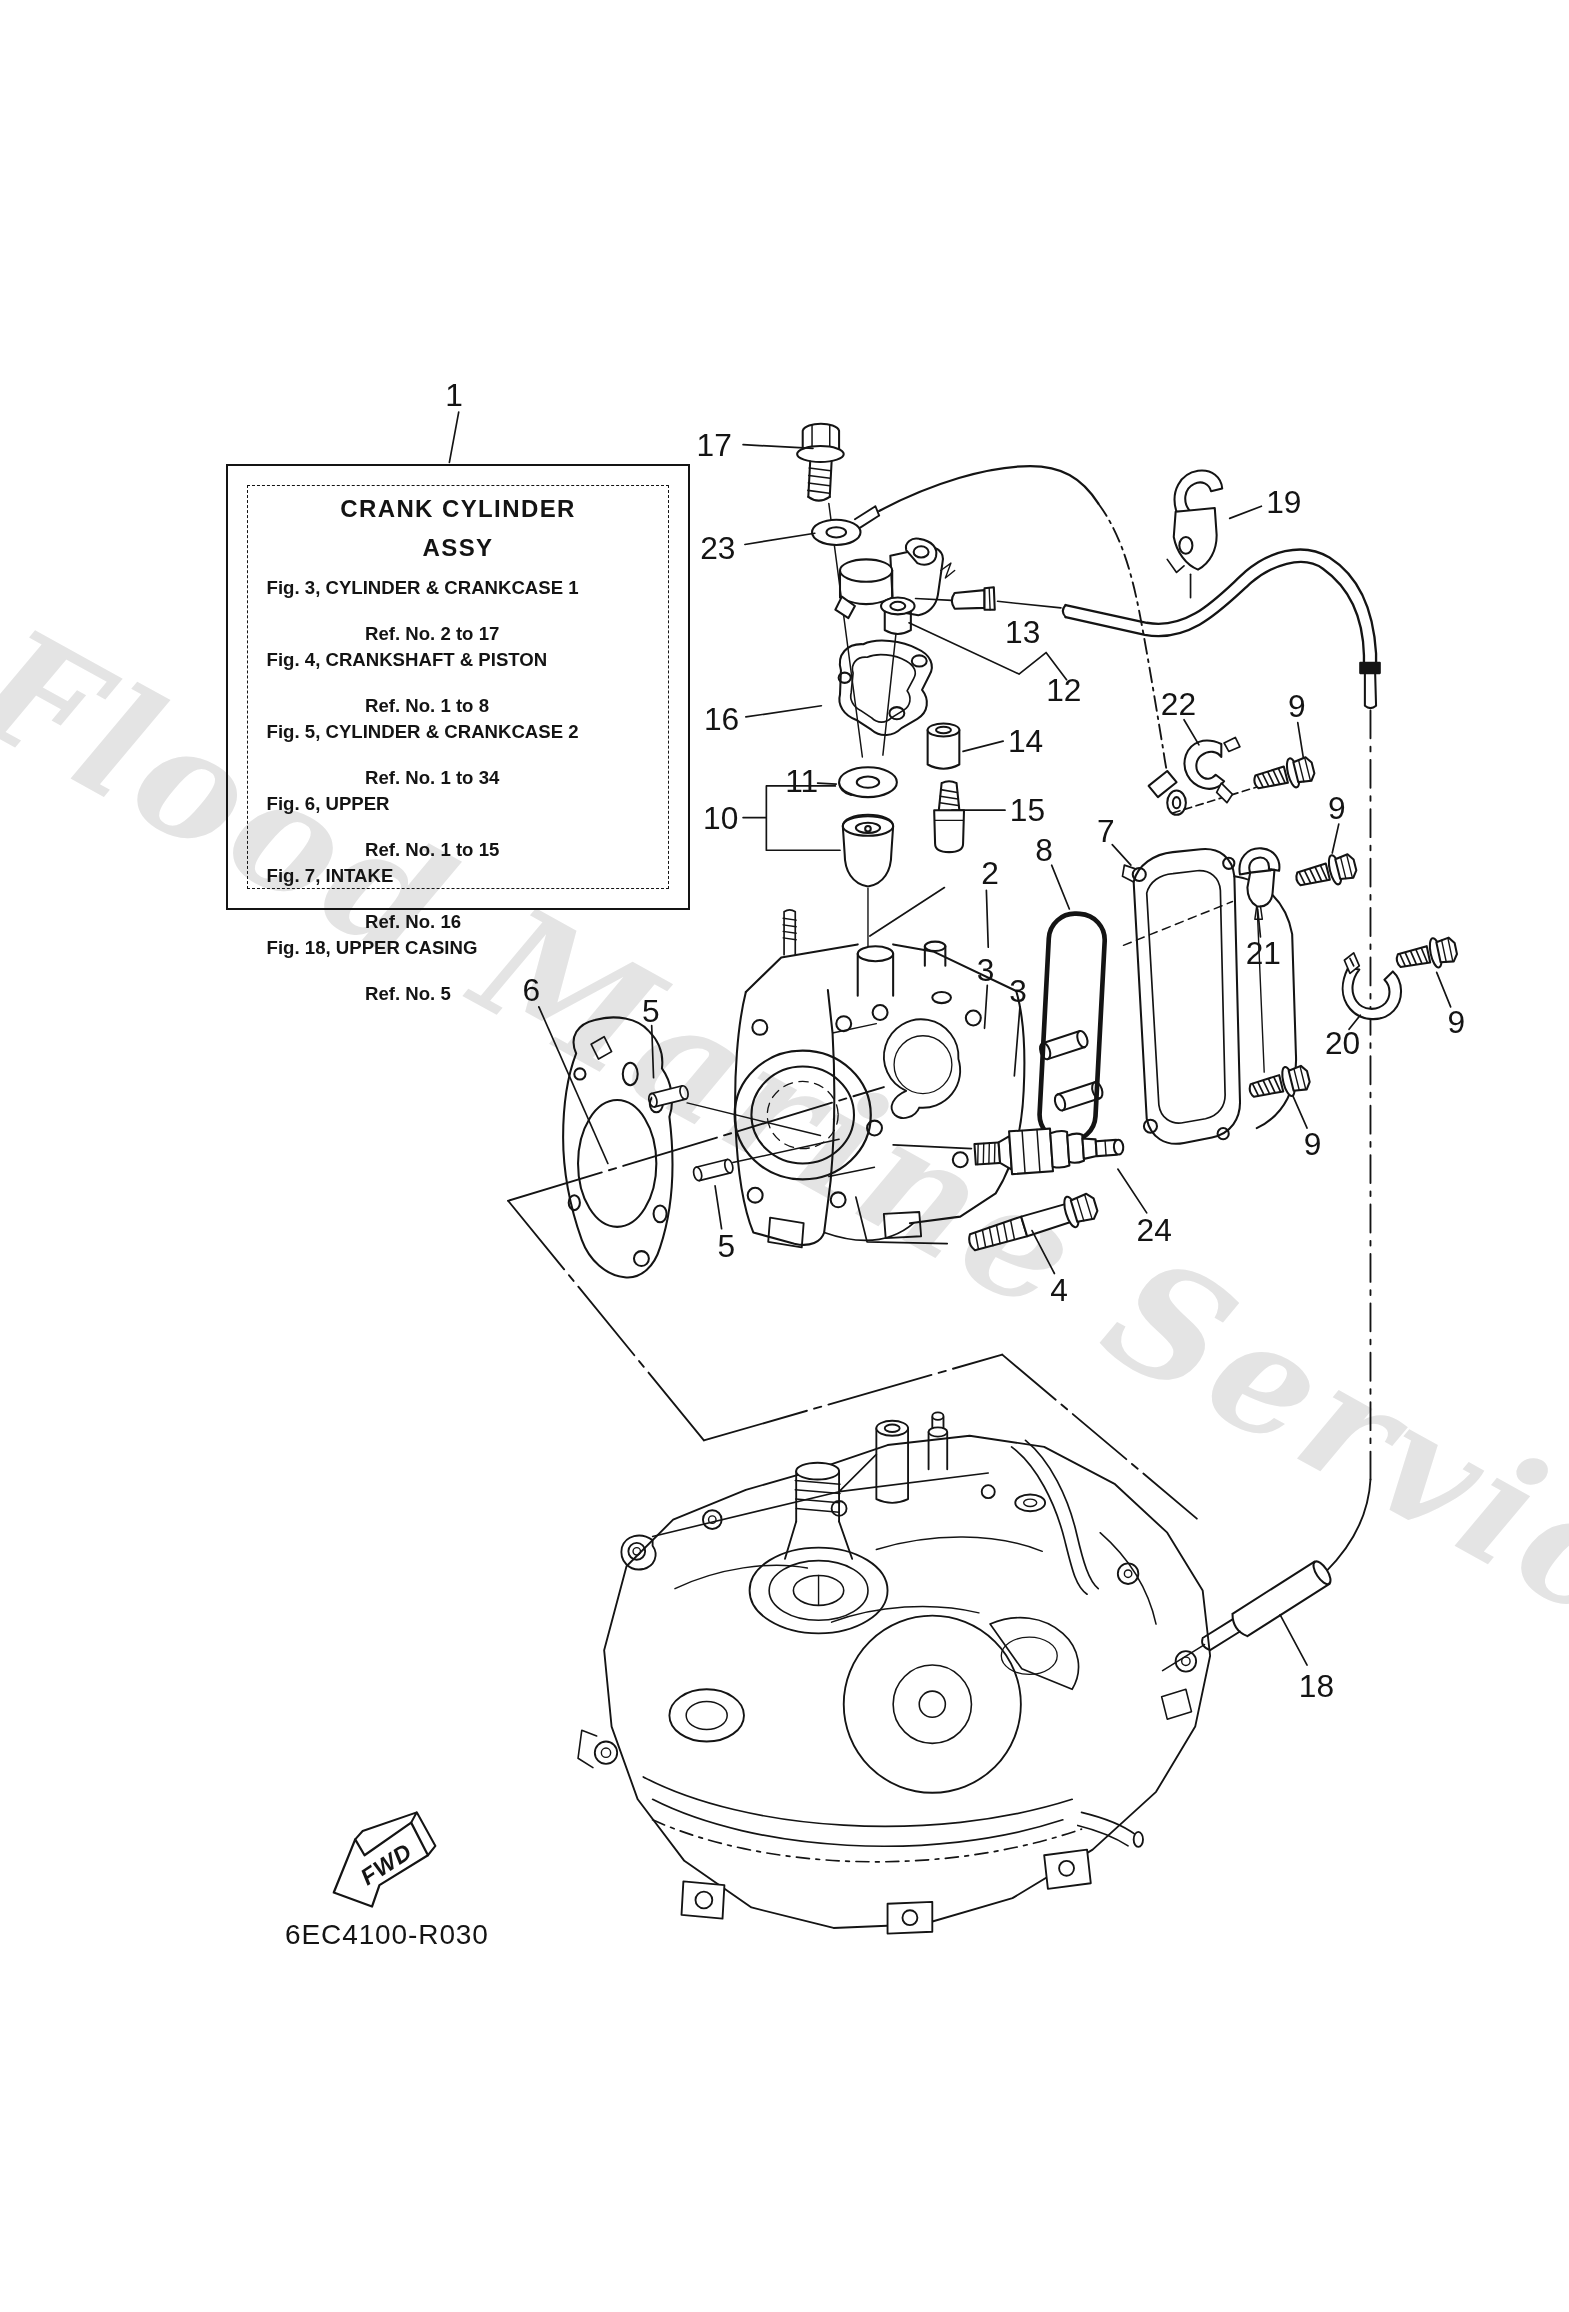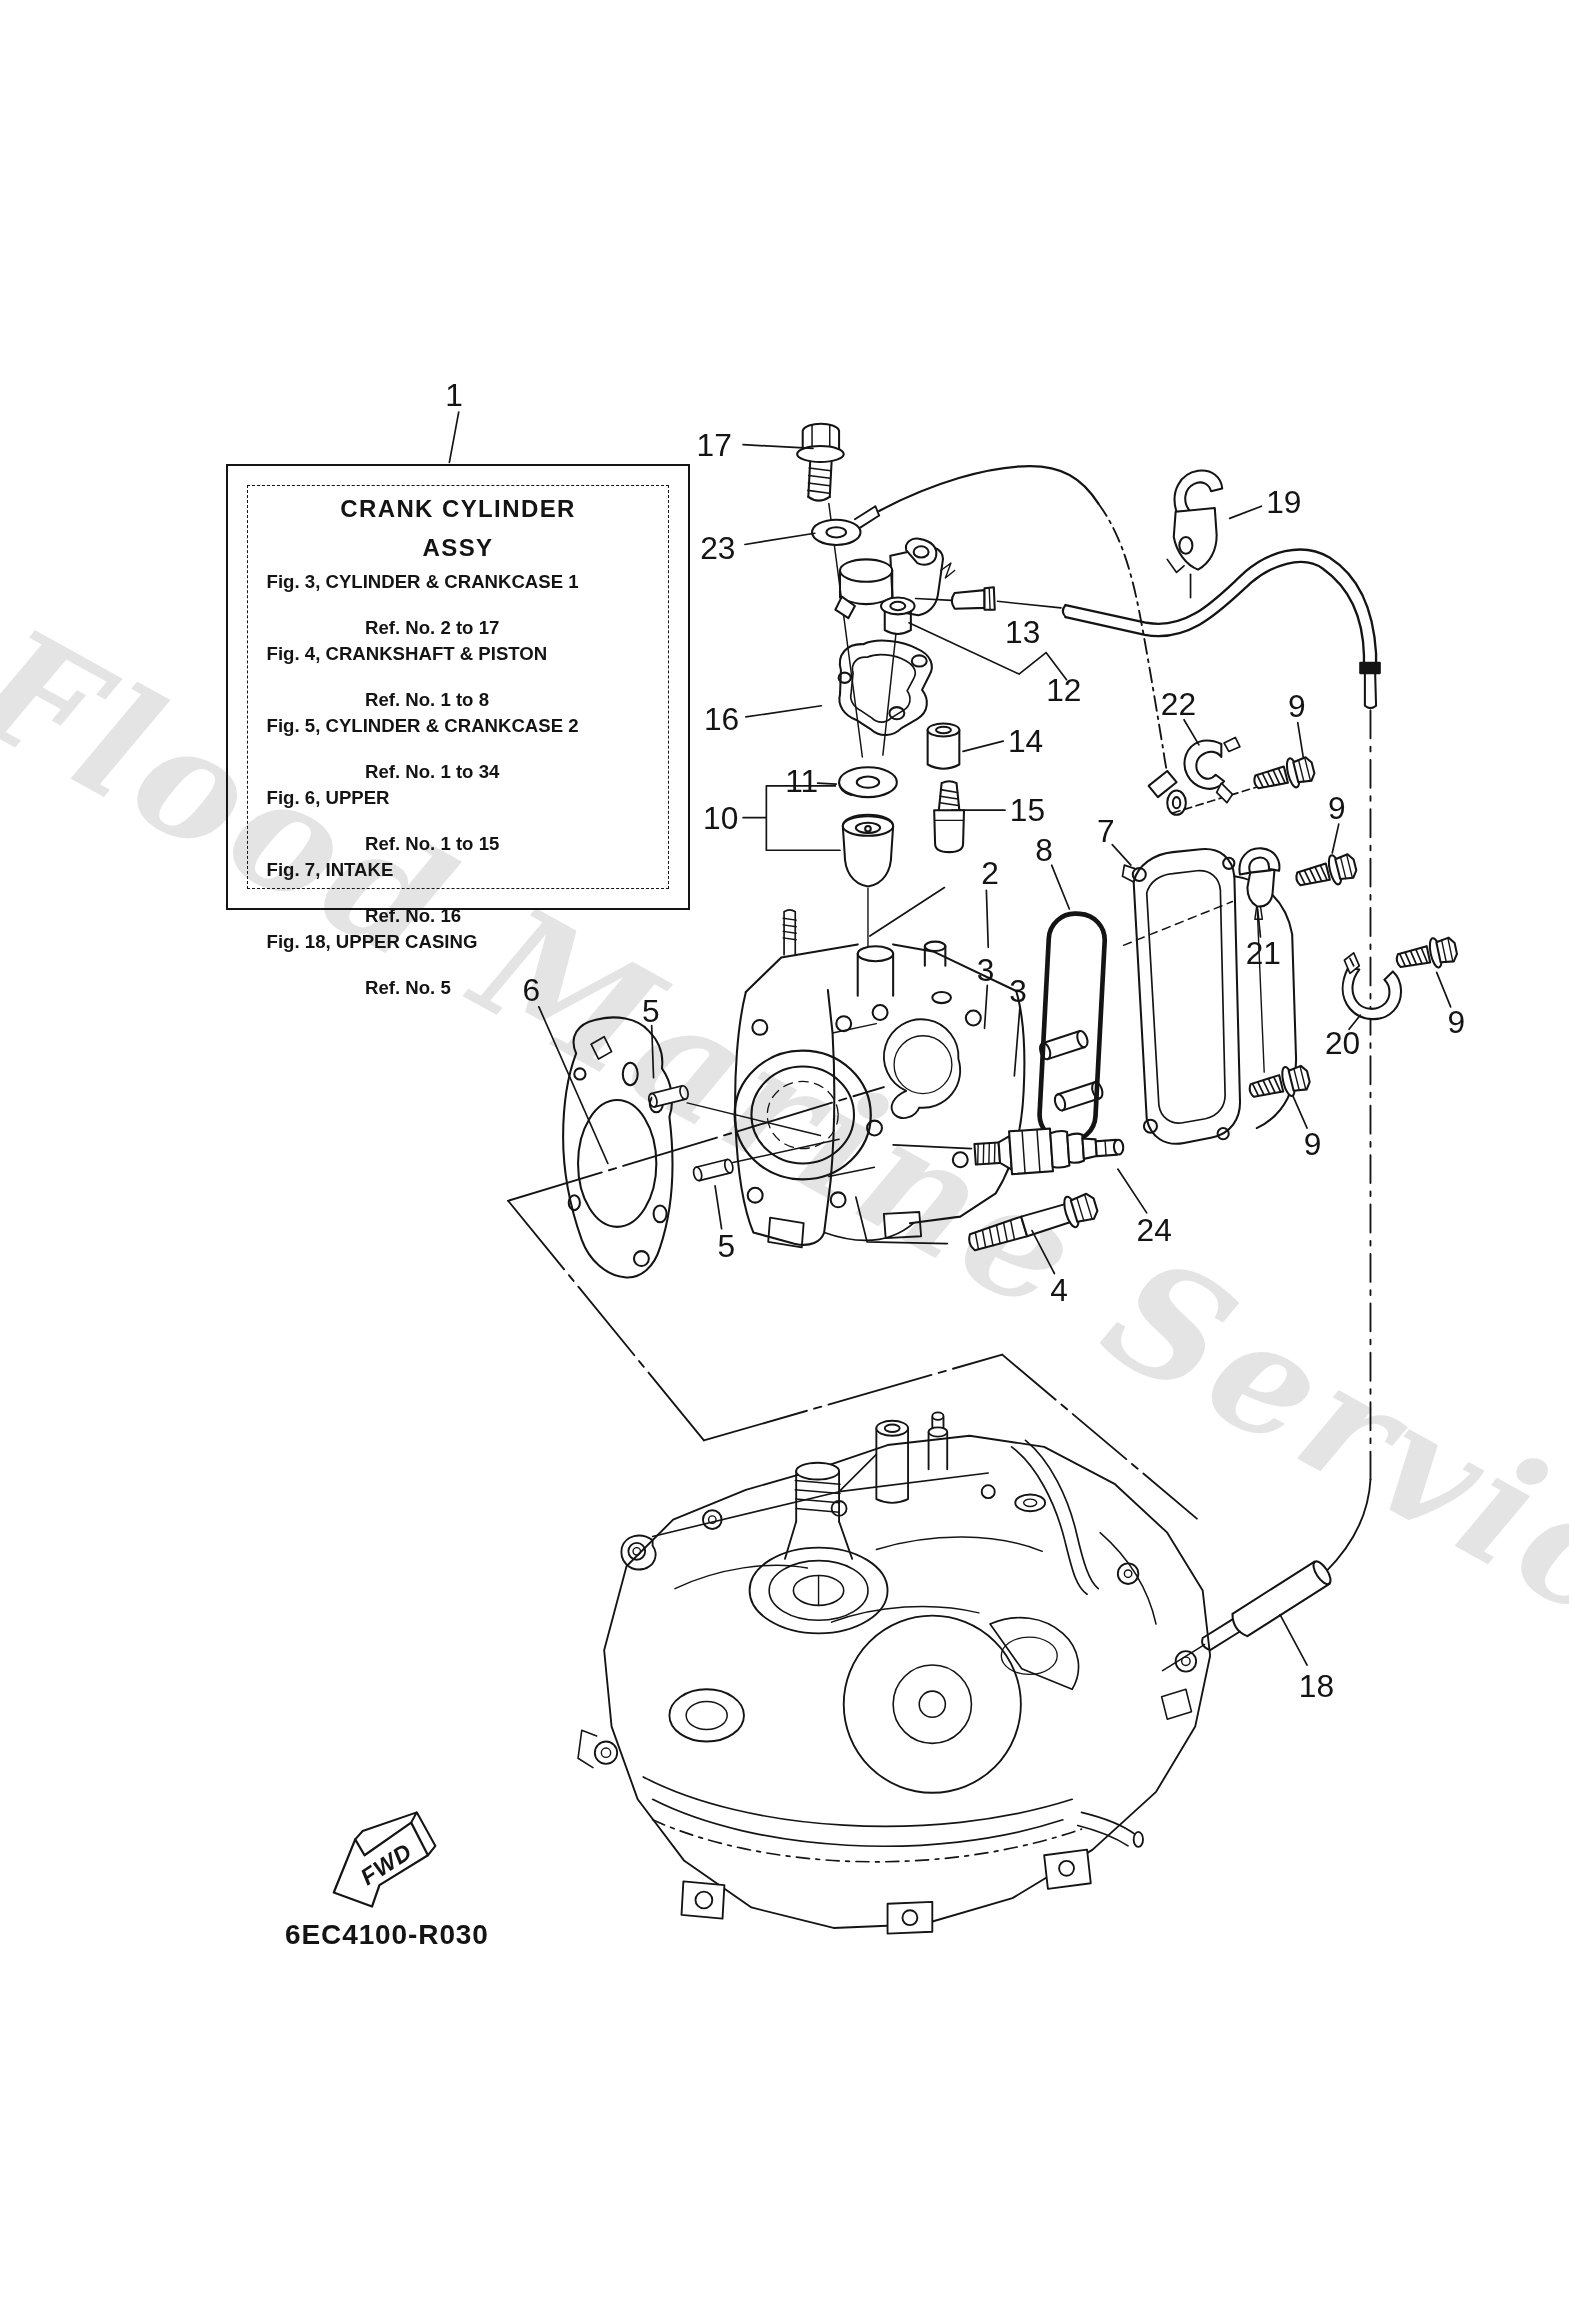--- a/index.html
+++ b/index.html
@@ -7,24 +7,24 @@
          font-family:"Liberation Sans",sans-serif;color:#141414;}
   .watermark{position:absolute;left:35px;top:593px;white-space:nowrap;
     font-family:"DejaVu Serif",serif;font-style:italic;font-weight:bold;
     font-size:154px;letter-spacing:6.5px;color:#e4e4e4;
     transform:rotate(29deg);transform-origin:0 0;z-index:0;}
   svg.art{position:absolute;left:0;top:0;z-index:1;}
   .info-box{position:absolute;left:226px;top:464px;width:464px;height:446px;
     border:2.3px solid #141414;padding:19px;box-sizing:border-box;z-index:2;background:transparent;}
   .info-inner{width:100%;height:100%;box-sizing:border-box;border:1.4px dashed #141414;padding-top:9.3px;}
   .info-title{text-align:center;font-weight:bold;font-size:24px;letter-spacing:1.4px;line-height:28px;}
-  .info-title.second{margin-top:11.2px;margin-bottom:7px;}
+  .info-title.second{margin-top:11.2px;margin-bottom:13px;}
   .entry-fig{font-weight:bold;font-size:18.6px;line-height:26px;padding-left:18.6px;white-space:nowrap;}
   .entry-ref{font-weight:bold;font-size:18.6px;line-height:26px;padding-left:117px;white-space:nowrap;margin-top:20px;}
-  .part-code{position:absolute;left:285px;top:1919px;font-weight:bold;font-size:28px;
+  .part-code{position:absolute;left:285px;top:1919px;font-weight:normal;font-size:28px;
     letter-spacing:0.9px;z-index:2;}
   text.callout{font-family:"Liberation Sans",sans-serif;font-size:34px;fill:#141414;}
 </style>
 </head>
 <body>
 
 <div class="stage">
 
   <div class="watermark">Flood Marine Services</div>
 

